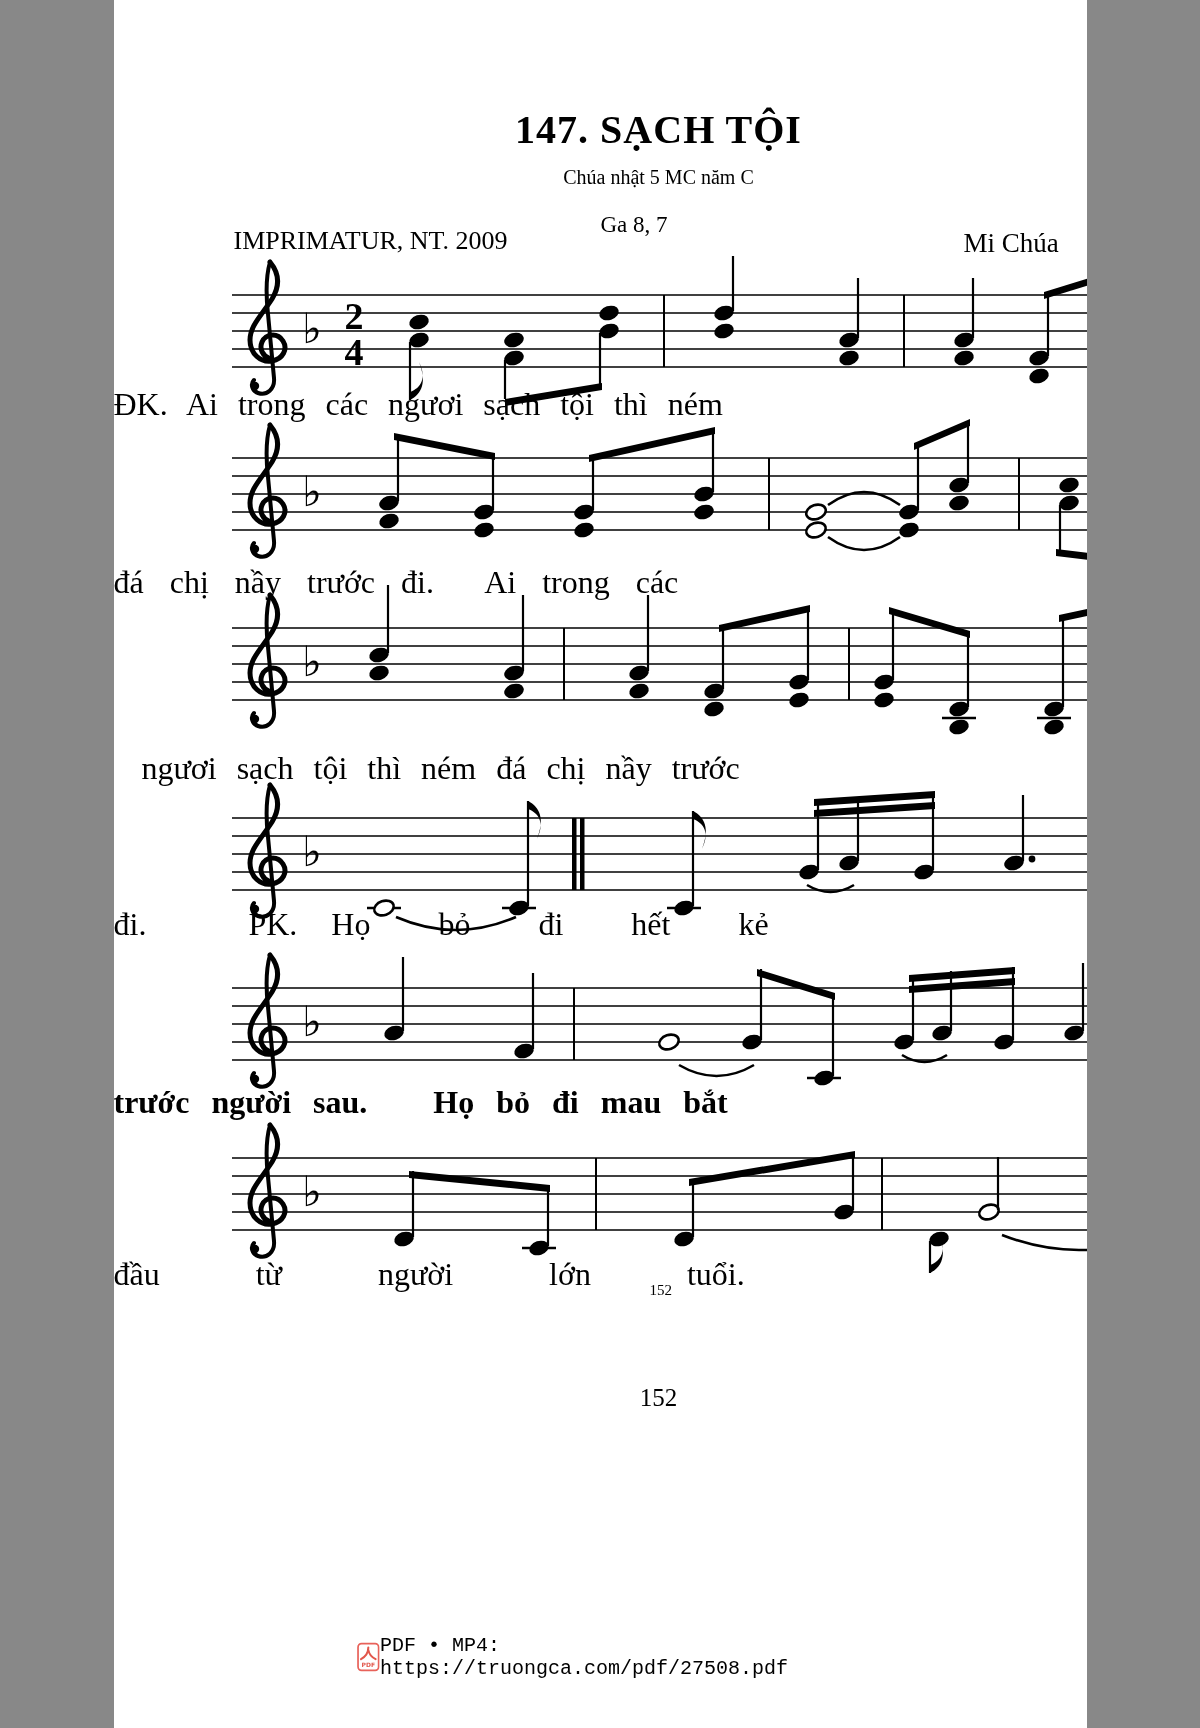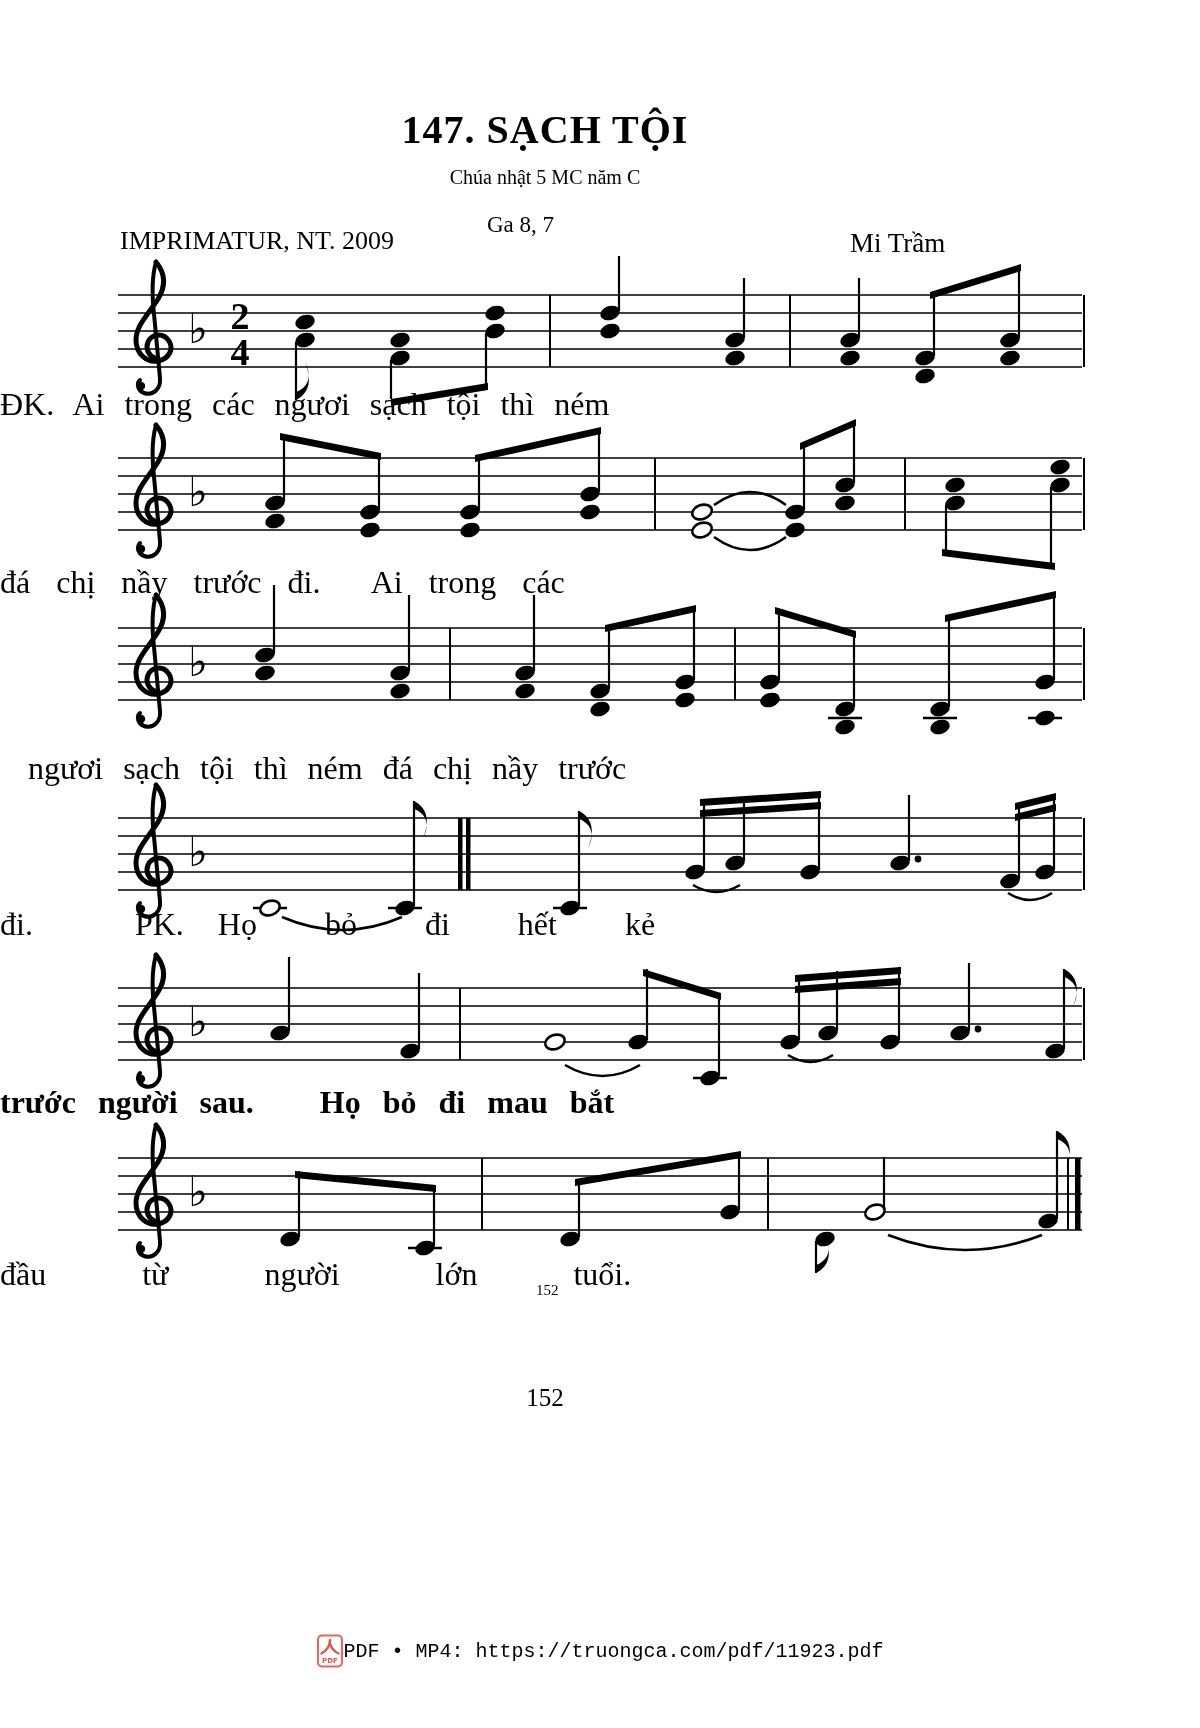--- a/index.html
+++ b/index.html
@@ -1,16 +1,16 @@
 <!DOCTYPE html>
 <html><head>
 <meta charset="utf-8">
 <style>
   html,body{margin:0;padding:0;background:#888;}
-  #page{position:relative;width:1200px;height:1728px;background:#ffffff;margin:0 auto;
+  #page{position:relative;width:973px;height:1728px;background:#ffffff;margin:0 auto;
         font-family:"Liberation Serif","DejaVu Serif",serif;color:#000;overflow:hidden;}
   .center-band{position:absolute;left:0;width:1090px;text-align:center;}
   #title{top:106px;font-size:40px;font-weight:bold;letter-spacing:1px;}
   #subtitle{top:166px;font-size:20px;}
   #imprimatur{position:absolute;left:120px;top:226px;font-size:26px;}
   #scripture{position:absolute;left:487px;top:212px;font-size:23px;}
   #composer{position:absolute;left:850px;top:228px;font-size:27px;}
   .staff{position:absolute;left:110px;width:980px;height:170px;}
   .lyric{position:absolute;left:0;width:1130px;text-align:left;font-size:32px;white-space:pre;}
   .lyric-1{top:386px;word-spacing:12px;}
@@ -27,21 +27,21 @@
   #pdf-icon{display:block;}
 </style>
 </head>
 <body>
 
 <div id="page">
   <div id="title" class="center-band">147. SẠCH TỘI</div>
   <div id="subtitle" class="center-band">Chúa nhật 5 MC năm C</div>
   <div id="imprimatur">IMPRIMATUR, NT. 2009</div>
   <div id="scripture">Ga 8, 7</div>
-  <div id="composer">Mi Trầm</div>
+  <div id="composer">Mi Chúa</div>
 
   <div class="staff" id="staff-1" style="top: 250px;"><svg viewBox="0 0 980 170" width="980" height="170">
         <line x1="8" y1="45" x2="972" y2="45" stroke="#000" stroke-width="1.6"></line>
         <line x1="8" y1="63" x2="972" y2="63" stroke="#000" stroke-width="1.6"></line>
         <line x1="8" y1="81" x2="972" y2="81" stroke="#000" stroke-width="1.6"></line>
         <line x1="8" y1="99" x2="972" y2="99" stroke="#000" stroke-width="1.6"></line>
         <line x1="8" y1="117" x2="972" y2="117" stroke="#000" stroke-width="1.6"></line>
         <g>
           <path d="M46 12 C 55 23 56 36 48 49 C 37 66 26 76 26 90 C 26 104 37 113 48 111 C 59 109 64 99 59 91 C 54 83 42 83 38 92 C 35 99 39 106 45 108" fill="none" stroke="#000" stroke-width="5" stroke-linecap="round"></path>
           <path d="M46 12 C 42 26 42 46 44 64 L50 128 C 51 139 43 146 34 143 C 28 141 26 134 30 130" fill="none" stroke="#000" stroke-width="4" stroke-linecap="round"></path>
@@ -418,15 +418,15 @@
   <div id="watermark-number">152</div>
   <div id="page-number">152</div>
 
   <div id="footer">
     <svg id="pdf-icon" width="27" height="34" viewBox="0 0 27 34">
       <rect x="1.5" y="1.5" width="24" height="31" rx="4" fill="#ffffff" stroke="#e8625a" stroke-width="2"></rect>
       <path d="M13.5 6 C13.5 12 9.5 17 5 19.5" fill="none" stroke="#e2574c" stroke-width="2.4" stroke-linecap="round"></path>
       <path d="M13.5 9 C14.5 14 18 17.5 22 19.5" fill="none" stroke="#e2574c" stroke-width="2.4" stroke-linecap="round"></path>
       <text x="13.5" y="29" text-anchor="middle" font-family="DejaVu Sans, sans-serif" font-size="7" font-weight="bold" fill="#e2574c">PDF</text>
     </svg>
-    <span id="footer-text">PDF • MP4: https://truongca.com/pdf/11923.pdf</span>
+    <span id="footer-text">PDF • MP4: https://truongca.com/pdf/27508.pdf</span>
   </div>
 </div>
 
 </body></html>

